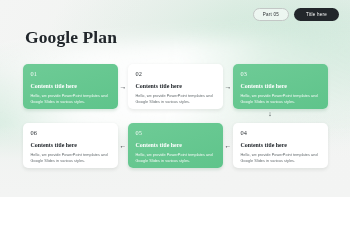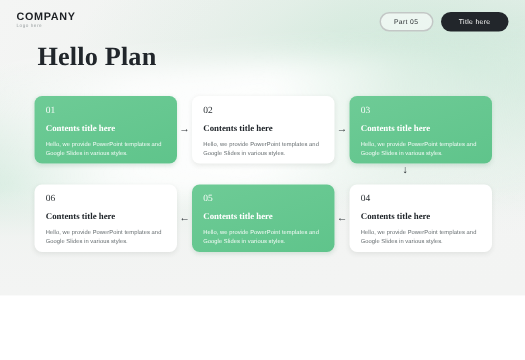--- a/index.html
+++ b/index.html
@@ -183,31 +183,27 @@
 </style>
 </head>
 <body>
 
 <div id="slide">
 
   <div class="bg-base"></div>
   <div class="bg-streak"></div>
   <div class="bg-bottom"></div>
 
-  <div class="logo-block">
-    <div class="logo-name">COMPANY</div>
-    <div class="logo-sub">Logo here</div>
-  </div>
 
   <div class="header-buttons">
     <div class="pill pill-outline">Part 05</div>
     <div class="pill pill-dark">Title here</div>
   </div>
 
-  <div class="slide-title">Hello Plan</div>
+  <div class="slide-title">Google Plan</div>
 
   <div class="row row-top">
     <div class="card card-green">
       <div class="card-num">01</div>
       <div class="card-title">Contents title here</div>
       <div class="card-body">Hello, we provide PowerPoint templates and Google Slides in various styles.</div>
     </div>
     <div class="arrow-h">→</div>
     <div class="card card-white">
       <div class="card-num">02</div>

